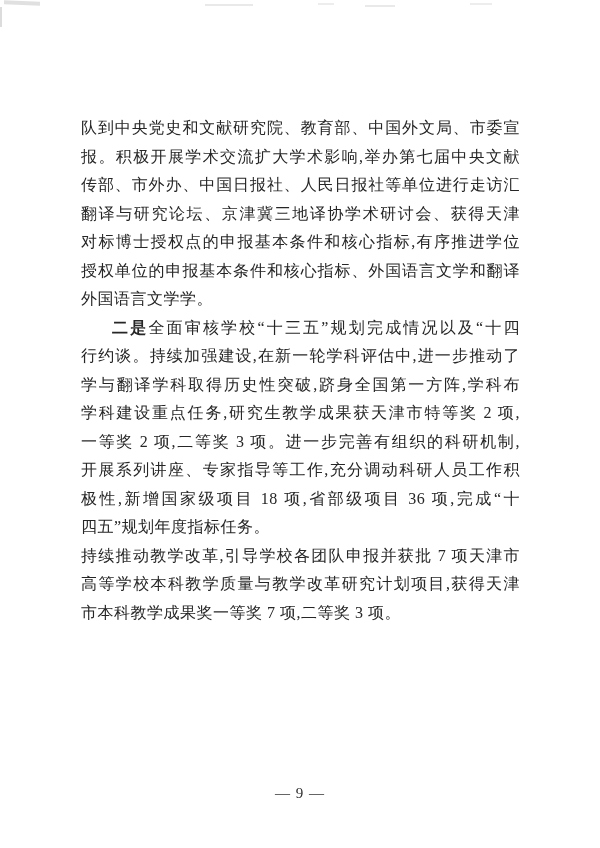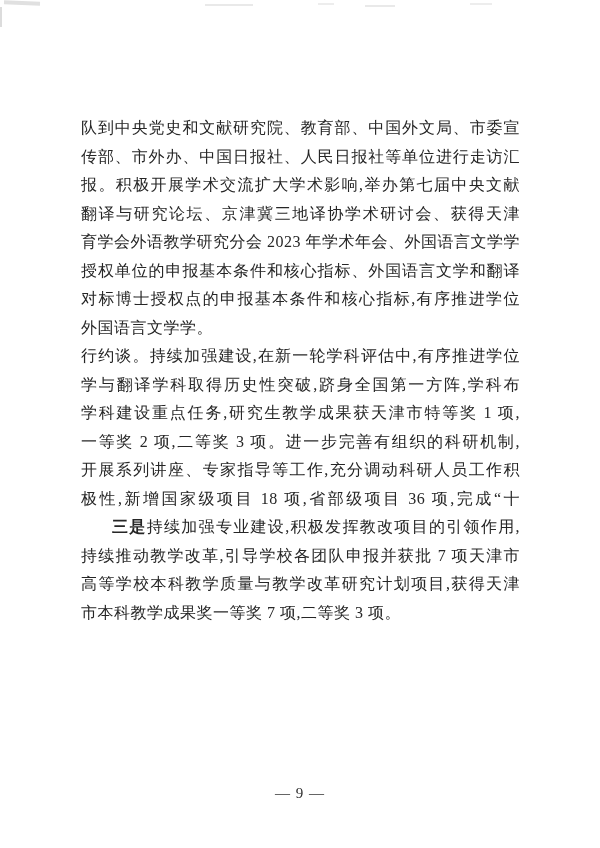--- a/index.html
+++ b/index.html
@@ -70,38 +70,38 @@
   <div class="artifact a1"></div>
   <div class="artifact a2"></div>
   <div class="artifact a3"></div>
   <div class="artifact a4"></div>
   <div class="artifact a5"></div>
   <div class="artifact a6"></div>
 
   <main class="body-text" id="doc-body">
       <div class="paragraph">
         <div class="line just">队到中央党史和文献研究院、教育部、中国外文局、市委宣</div>
+        <div class="line just">报。积极开展学术交流扩大学术影响,举办第七届中央文献</div>
         <div class="line just">传部、市外办、中国日报社、人民日报社等单位进行走访汇</div>
-        <div class="line just">报。积极开展学术交流扩大学术影响,举办第七届中央文献</div>
         <div class="line just">翻译与研究论坛、京津冀三地译协学术研讨会、获得天津</div>
-        <div class="line just">育学会外语教学研究分会 2023 年学术年会、外国语言文学学</div>
+        <div class="line just">对标博士授权点的申报基本条件和核心指标,有序推进学位</div>
         <div class="line just">授权单位的申报基本条件和核心指标、外国语言文学和翻译</div>
-        <div class="line just">对标博士授权点的申报基本条件和核心指标,有序推进学位</div>
         <div class="line">外国语言文学学。</div>
       </div>
       <div class="paragraph">
-        <div class="line just">行约谈。持续加强建设,在新一轮学科评估中,有序推进学位</div>
+        <div class="line just indent"><span class="lead">二是</span>全面审核学校“十三五”规划完成情况以及“十四</div>
+        <div class="line just">行约谈。持续加强建设,在新一轮学科评估中,进一步推动了</div>
         <div class="line just">学与翻译学科取得历史性突破,跻身全国第一方阵,学科布</div>
-        <div class="line just">学科建设重点任务,研究生教学成果获天津市特等奖 1 项,</div>
+        <div class="line just">学科建设重点任务,研究生教学成果获天津市特等奖 2 项,</div>
         <div class="line just">一等奖 2 项,二等奖 3 项。进一步完善有组织的科研机制,</div>
         <div class="line just">开展系列讲座、专家指导等工作,充分调动科研人员工作积</div>
         <div class="line just">极性,新增国家级项目 18 项,省部级项目 36 项,完成“十</div>
+        <div class="line">四五”规划年度指标任务。</div>
       </div>
       <div class="paragraph">
-        <div class="line just indent"><span class="lead">三是</span>持续加强专业建设,积极发挥教改项目的引领作用,</div>
         <div class="line just">持续推动教学改革,引导学校各团队申报并获批 7 项天津市</div>
         <div class="line just">高等学校本科教学质量与教学改革研究计划项目,获得天津</div>
         <div class="line">市本科教学成果奖一等奖 7 项,二等奖 3 项。</div>
       </div>
     </main>
 
   <footer class="page-footer">
     <span>— 9 —</span>
   </footer>
 </div>

